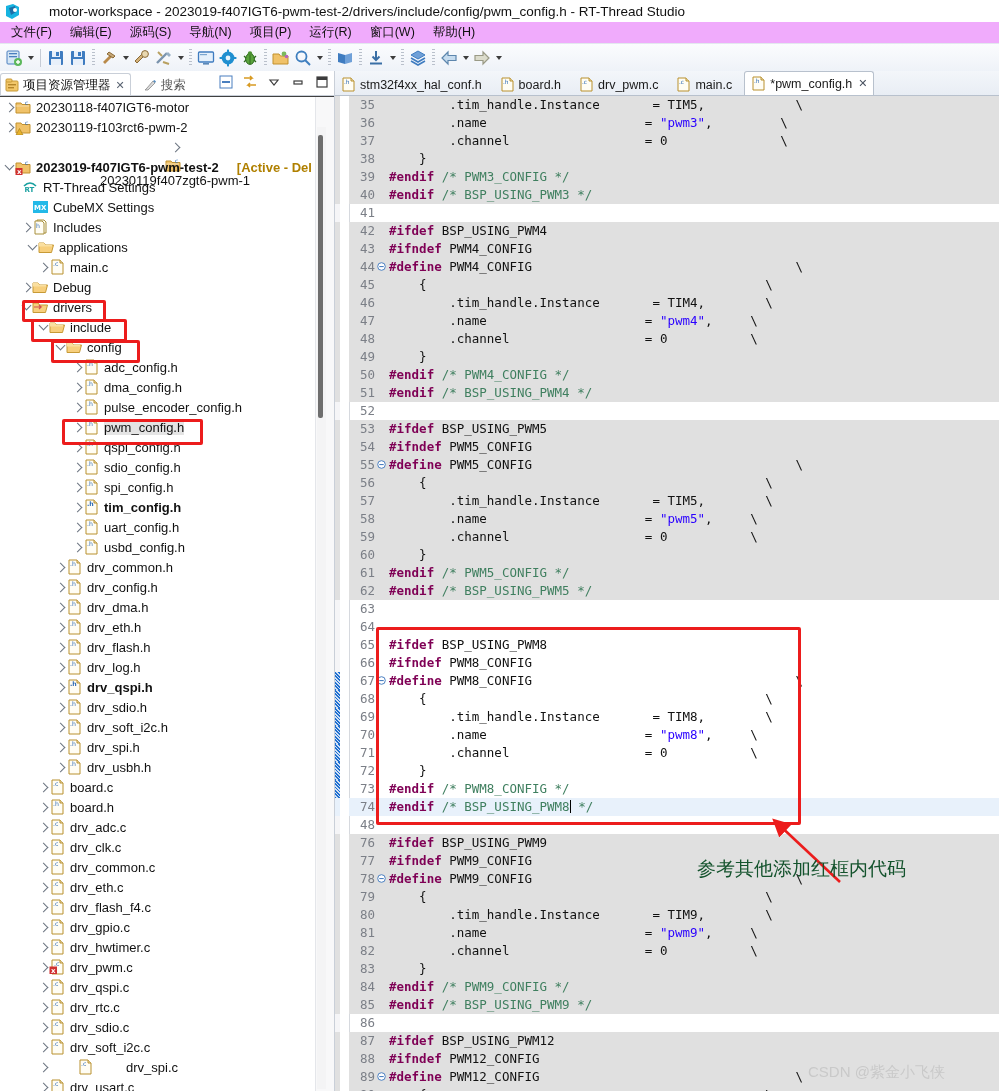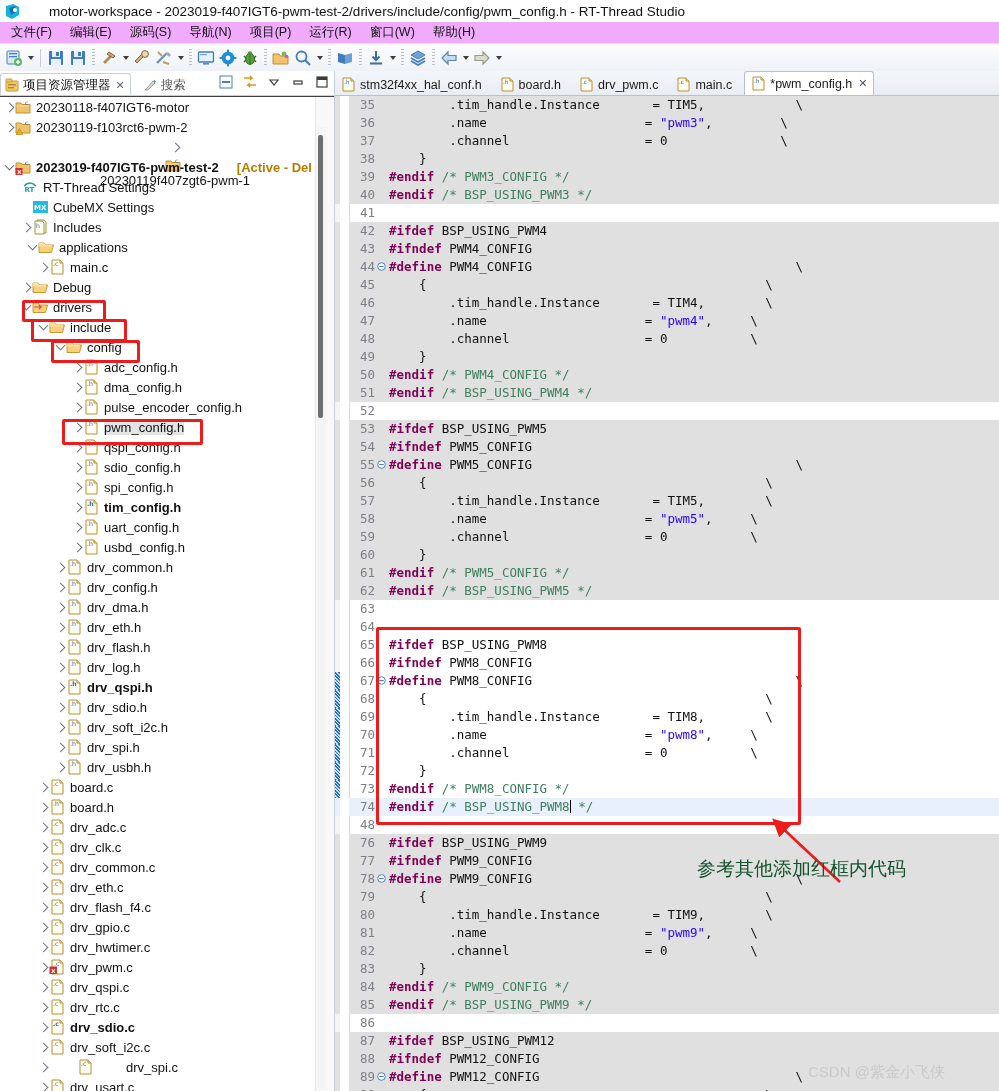--- a/index.html
+++ b/index.html
@@ -817,21 +817,21 @@
             <span class="twisty">
               <i class="chev"></i>
             </span>
             <span class="ico"><svg width="17" height="16" viewBox="0 0 17 16">
                 <path d="M3 1 h8 l3 3 v11 H3 Z" fill="#fffdf4" stroke="#b9912f"></path>
                 <path d="M11 1 v3 h3" fill="#e8dcb8" stroke="#b9912f"></path>
                 <text x="4" y="7" font-size="6.2" fill="#2d6ab5" font-family="DejaVu Sans">.c</text>
               </svg></span>
             <span class="lbl">drv_rtc.c</span>
           </div>
-          <div class="row" style="padding-left: 38px; font-weight: bold;">
+          <div class="row" style="padding-left: 38px;">
             <span class="twisty">
               <i class="chev"></i>
             </span>
             <span class="ico"><svg width="17" height="16" viewBox="0 0 17 16">
                 <path d="M3 1 h8 l3 3 v11 H3 Z" fill="#fffdf4" stroke="#b9912f"></path>
                 <path d="M11 1 v3 h3" fill="#e8dcb8" stroke="#b9912f"></path>
                 <text x="4" y="7" font-size="6.2" fill="#2d6ab5" font-family="DejaVu Sans">.c</text>
               </svg></span>
             <span class="lbl">drv_sdio.c</span>
           </div>

